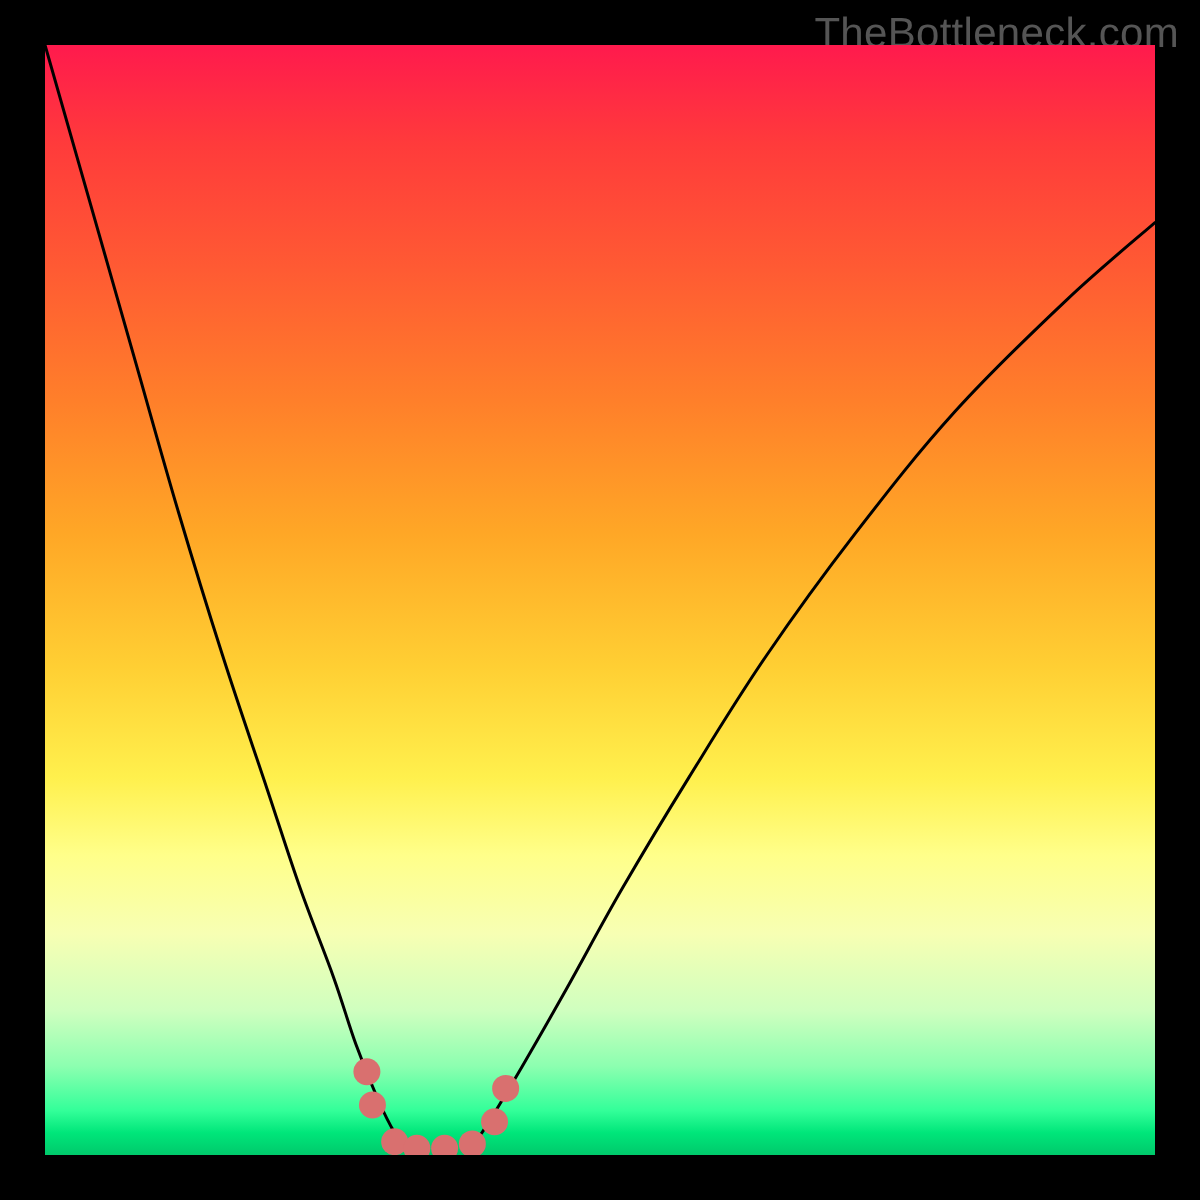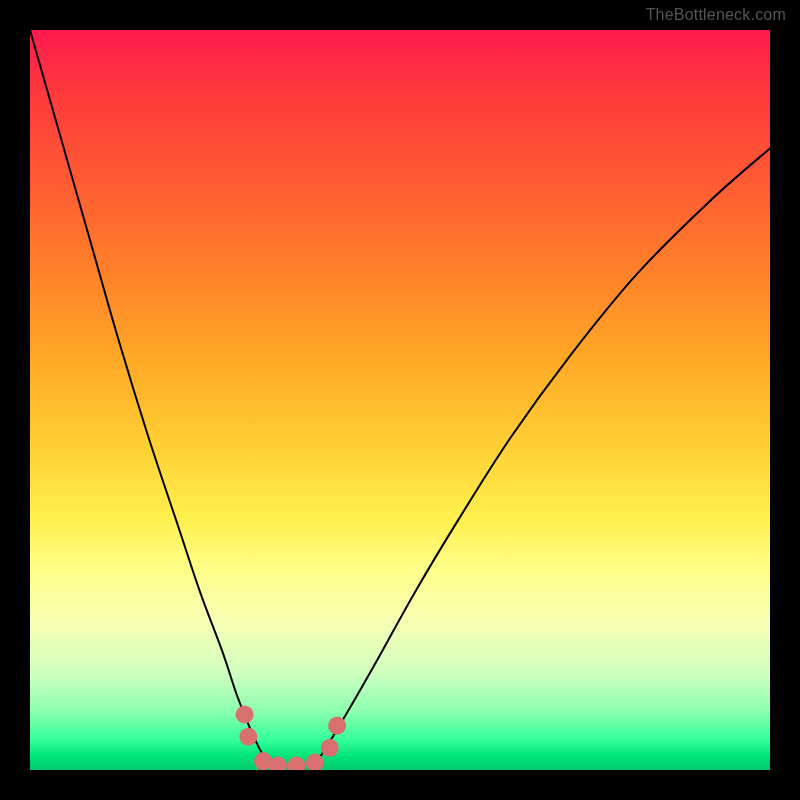--- a/index.html
+++ b/index.html
@@ -39,21 +39,21 @@
       #33ff99 96%,
       #00e67a 98%,
       #00c96b 100%
     );
   }
   .watermark {
     position: absolute;
     top: 6px;
     right: 14px;
     color: #555;
-    font-size: 16px;
+    font-size: 28px;
     font-weight: 400;
     letter-spacing: 0.2px;
     user-select: none;
     margin-left: 44px;
   }
   svg {
     position: absolute;
     inset: 0;
   }
   .curve {

